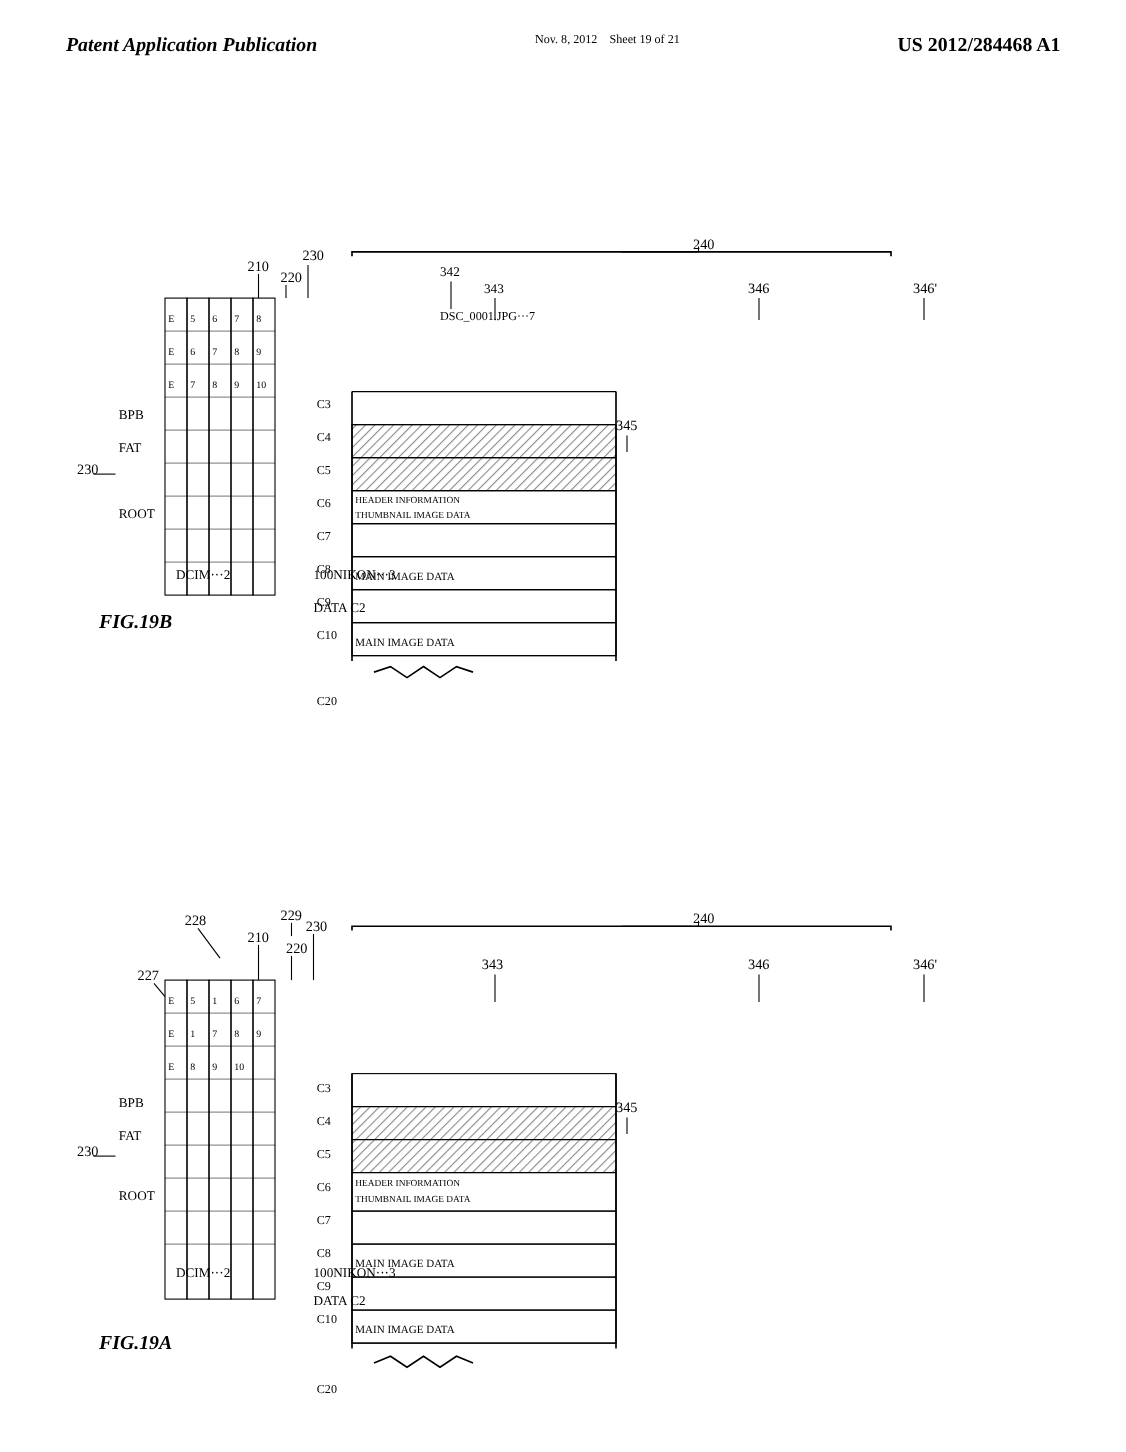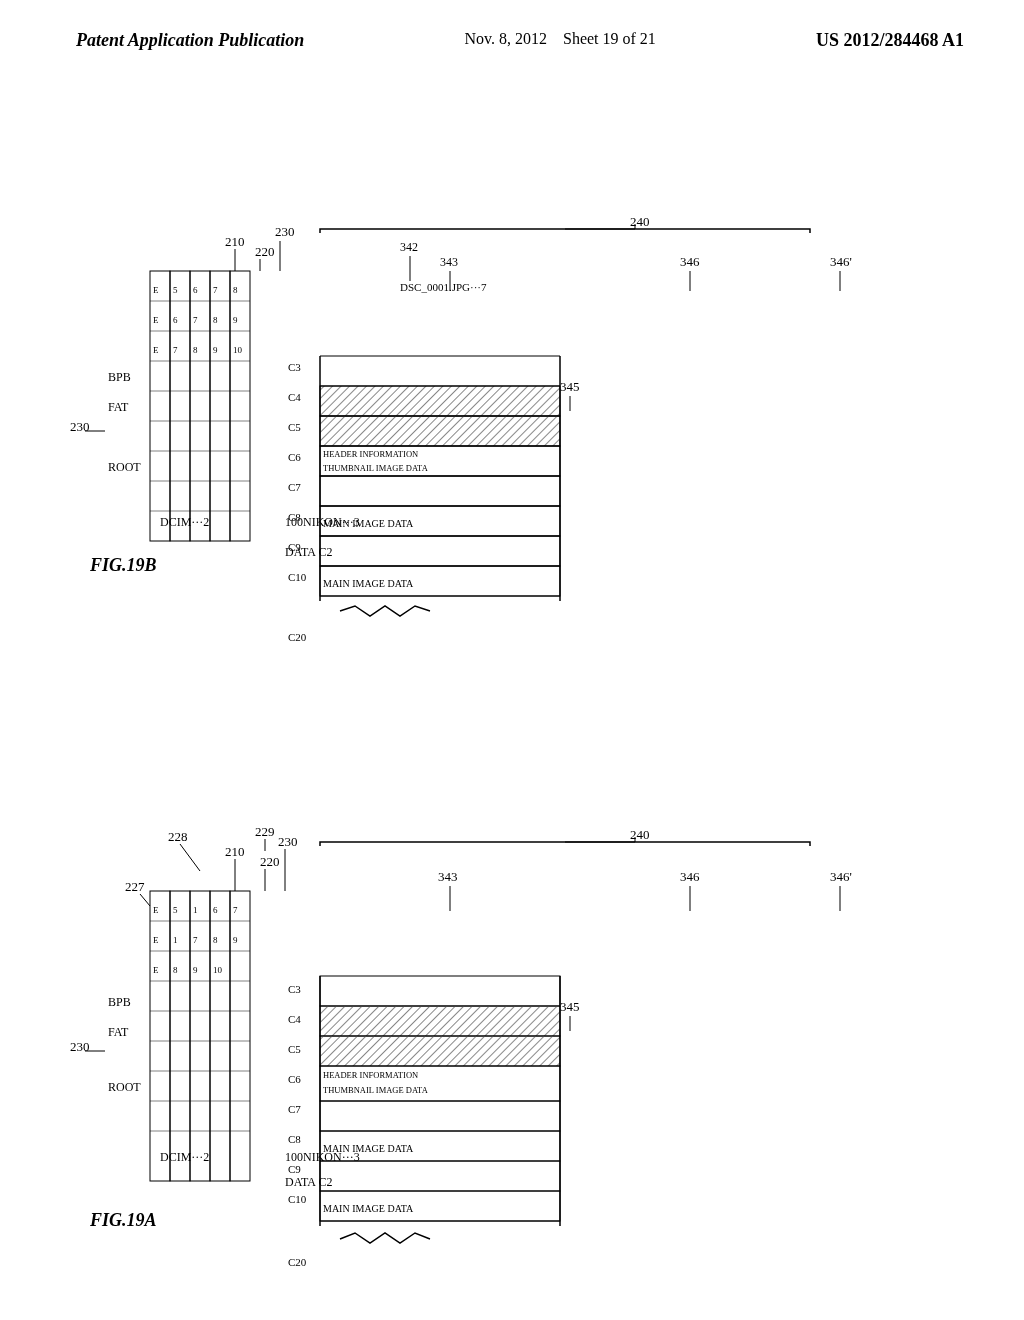--- a/index.html
+++ b/index.html
@@ -12,29 +12,28 @@
       overflow: hidden;
     }
 
     
     .page-header {
       display: flex;
       justify-content: space-between;
       align-items: flex-start;
       padding: 30px 60px 10px 60px;
       border-bottom: none;
-      margin-left: 16px;
     }
     .header-left {
       font-size: 18px;
       font-weight: bold;
       font-style: italic;
     }
     .header-center {
-      font-size: 16px;
+      font-size: 11px;
       text-align: center;
     }
     .header-right {
       font-size: 18px;
       font-weight: bold;
     }
 
     
     .content {
       padding: 20px 60px;

